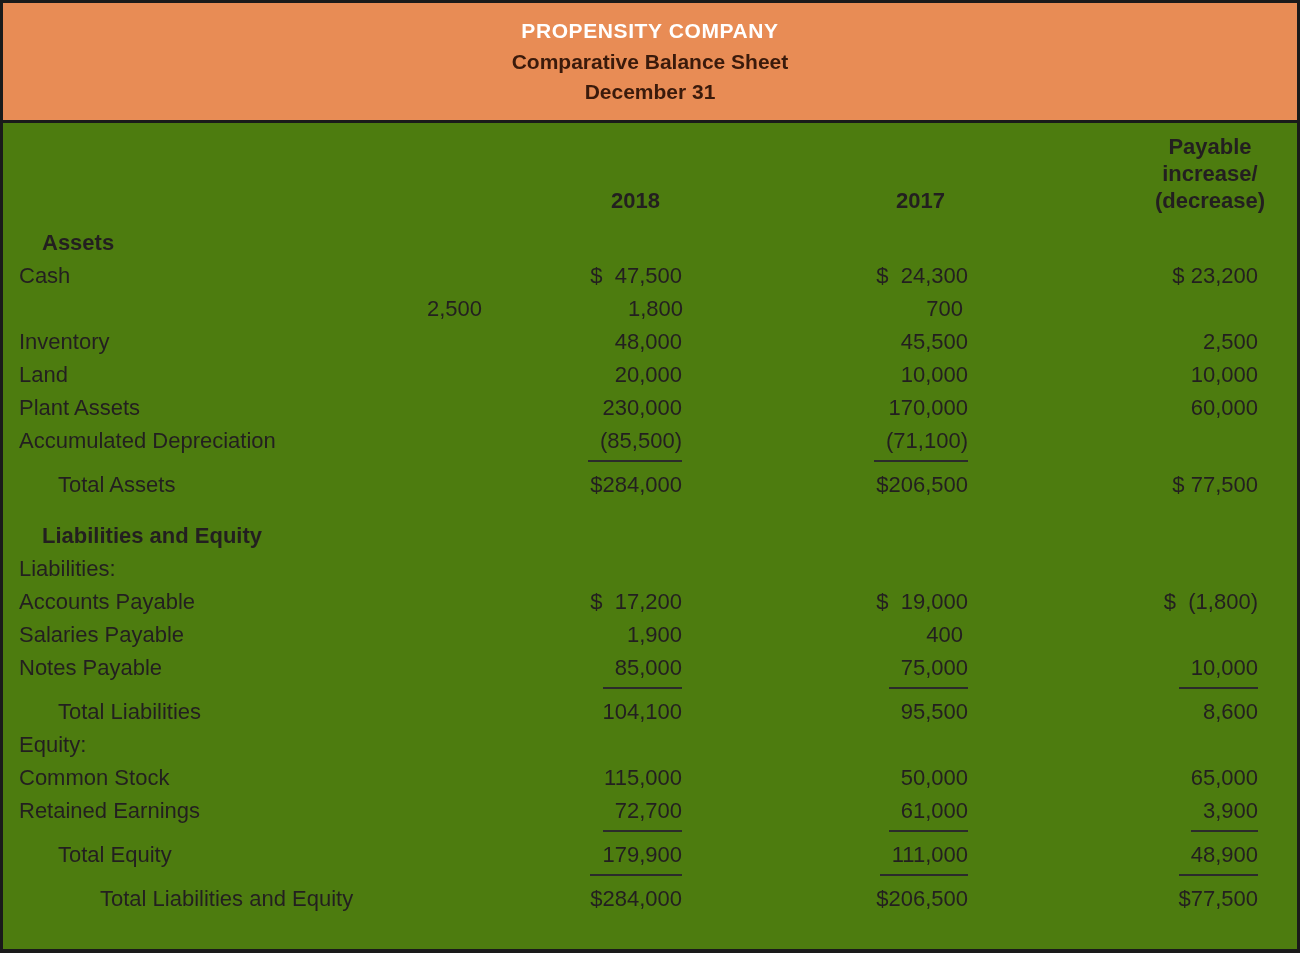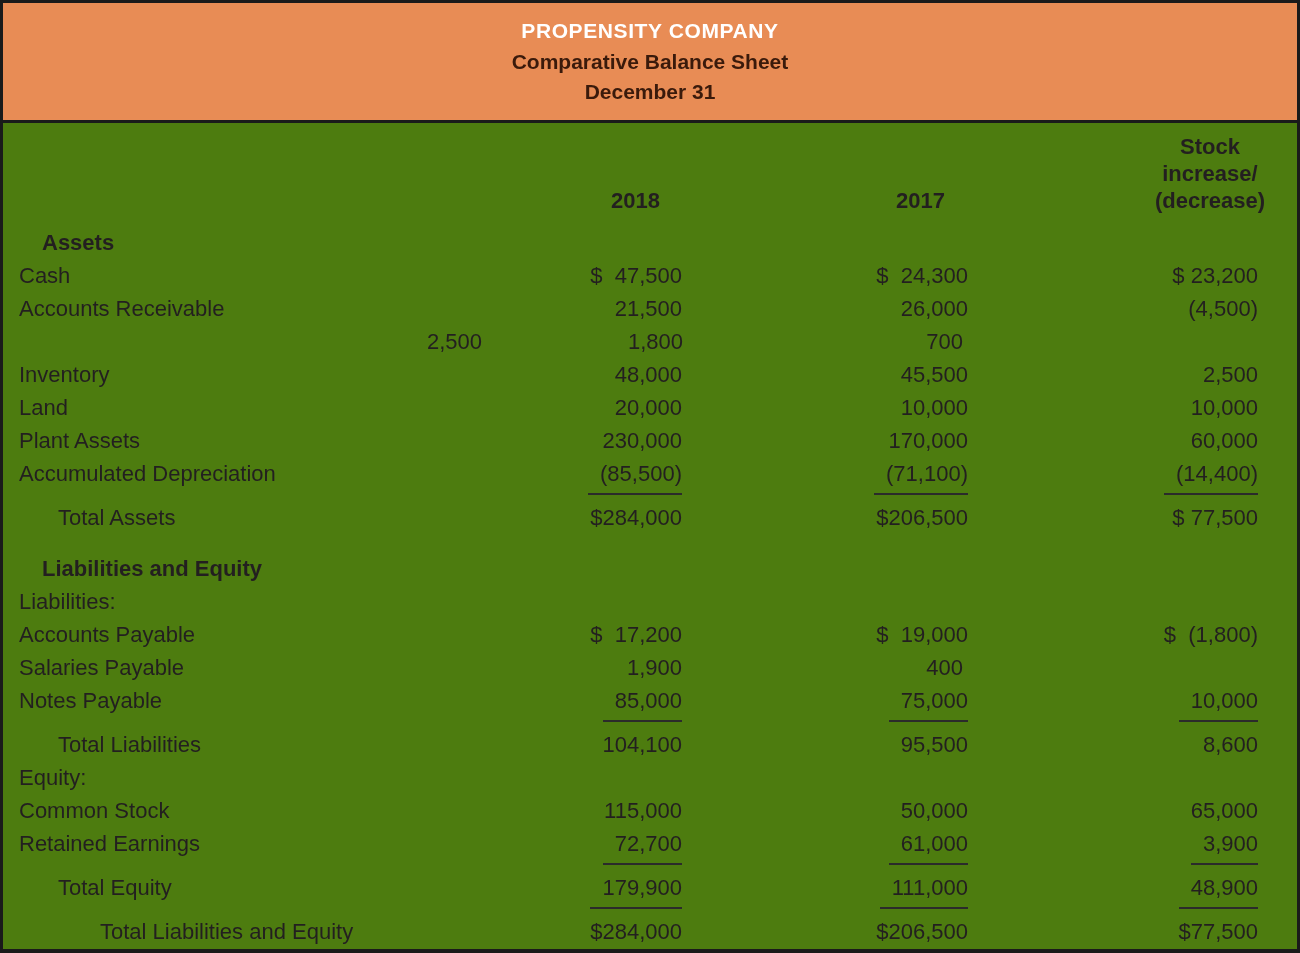--- a/index.html
+++ b/index.html
@@ -93,47 +93,41 @@
   </div>
 
   <div id="table-area">
 
     <div id="column-headers" class="grid-row">
       <div class="col-head"></div>
       <div class="col-head y2018">2018</div>
       <div class="col-head y2017">2017</div>
       <div class="col-head chg">
         <span class="chg-block">
-          <span>Stock</span><br>
+          <span>Payable</span><br>
           <span>increase/</span><br>
           <span>(decrease)</span>
         </span>
       </div>
     </div>
 
     <div id="rows-host">
         <div class="grid-row row section">
           <div class="cell label">Assets</div>
           <div class="cell num c0"></div>
           <div class="cell num c1"></div>
           <div class="cell num c2"></div>
         </div>
         <div class="grid-row row item">
           <div class="cell label">Cash</div>
           <div class="cell num c0"><span class="val">$  47,500</span></div>
           <div class="cell num c1"><span class="val">$  24,300</span></div>
           <div class="cell num c2"><span class="val">$ 23,200</span></div>
         </div>
         <div class="grid-row row item">
-          <div class="cell label">Accounts Receivable</div>
-          <div class="cell num c0"><span class="val">21,500</span></div>
-          <div class="cell num c1"><span class="val">26,000</span></div>
-          <div class="cell num c2"><span class="val">(4,500)</span></div>
-        </div>
-        <div class="grid-row row item">
           <div class="cell num c0"><span class="val">2,500</span></div>
           <div class="cell num c1"><span class="val">1,800</span></div>
           <div class="cell num c2"><span class="val">700</span></div>
         </div>
         <div class="grid-row row item">
           <div class="cell label">Inventory</div>
           <div class="cell num c0"><span class="val">48,000</span></div>
           <div class="cell num c1"><span class="val">45,500</span></div>
           <div class="cell num c2"><span class="val">2,500</span></div>
         </div>
@@ -146,21 +140,20 @@
         <div class="grid-row row item">
           <div class="cell label">Plant Assets</div>
           <div class="cell num c0"><span class="val">230,000</span></div>
           <div class="cell num c1"><span class="val">170,000</span></div>
           <div class="cell num c2"><span class="val">60,000</span></div>
         </div>
         <div class="grid-row row item underlined">
           <div class="cell label">Accumulated Depreciation</div>
           <div class="cell num c0"><span class="val u">(85,500)</span></div>
           <div class="cell num c1"><span class="val u">(71,100)</span></div>
-          <div class="cell num c2"><span class="val u">(14,400)</span></div>
         </div>
         <div class="grid-row row total1">
           <div class="cell label">Total Assets</div>
           <div class="cell num c0"><span class="val">$284,000</span></div>
           <div class="cell num c1"><span class="val">$206,500</span></div>
           <div class="cell num c2"><span class="val">$ 77,500</span></div>
         </div>
         <div class="grid-row row section gap-before">
           <div class="cell label">Liabilities and Equity</div>
           <div class="cell num c0"></div>

